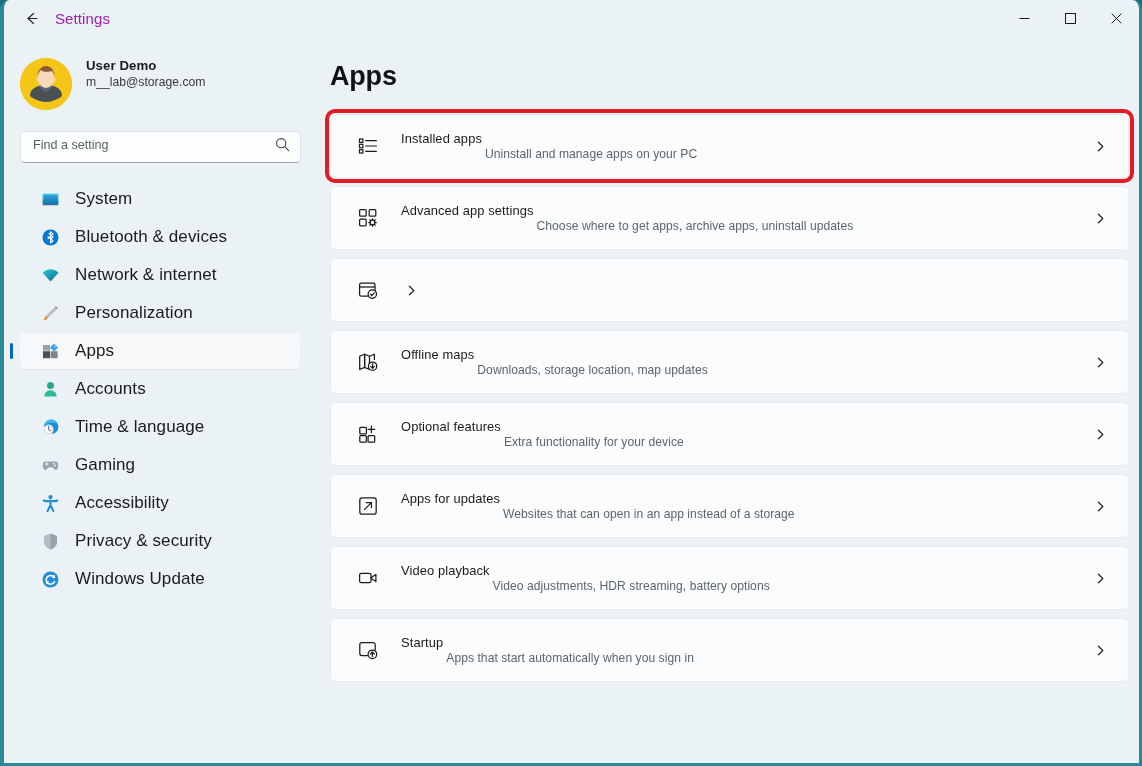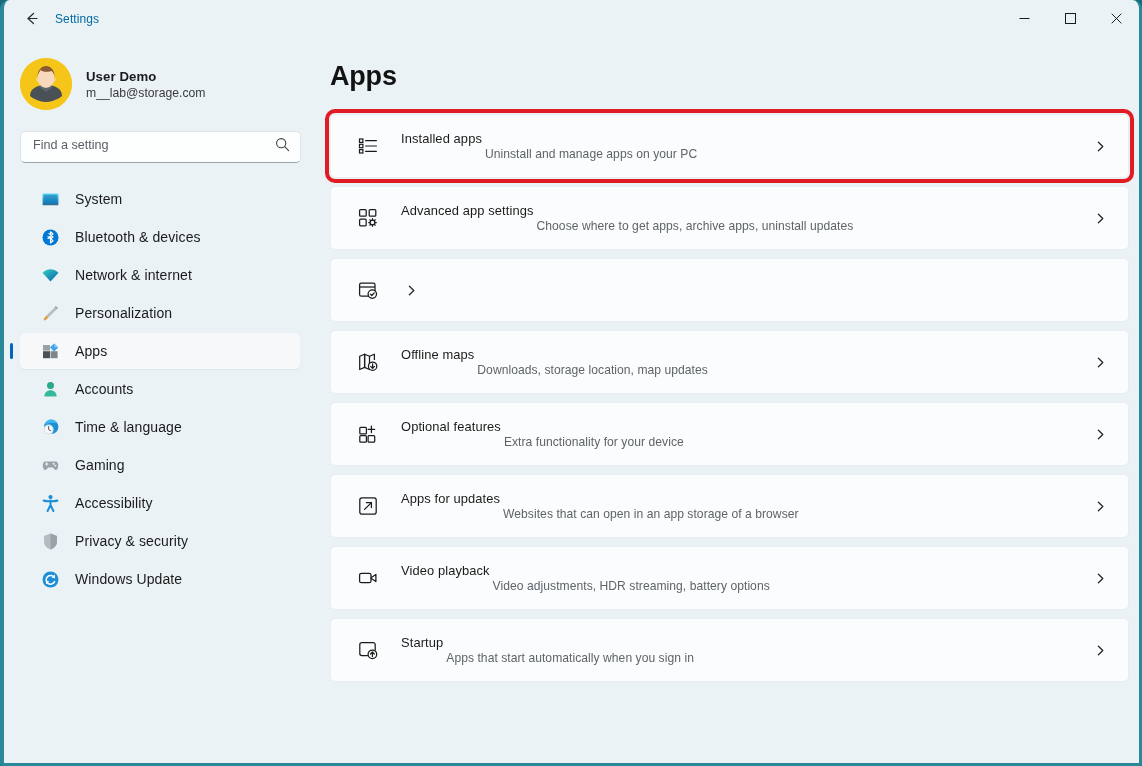--- a/index.html
+++ b/index.html
@@ -42,22 +42,22 @@
   .back-btn {
     width: 34px; height: 30px;
     margin-left: 10px;
     display: flex; align-items: center; justify-content: center;
     border-radius: 5px;
     cursor: pointer;
   }
   .back-btn svg { display: block; }
   .app-title {
     margin-left: 7px;
-    font-size: 12px;
-    color: #0369a1;
+    font-size: 15px;
+    color: #a21caf;
     letter-spacing: 0.1px;
   }
   .win-controls {
     position: absolute;
     right: 0; top: 0;
     display: flex;
     height: 37px;
   }
   .win-btn {
     width: 46px; height: 37px;
@@ -69,21 +69,20 @@
   .sidebar {
     position: absolute;
     left: 0; top: 37px;
     width: 312px;
     height: 726px;
     padding: 0;
   }
 
   .account {
     display: flex;
-    align-items: center;
     margin: 21px 0 0 16px;
     gap: 14px;
     cursor: pointer;
   }
   .avatar {
     width: 52px; height: 52px;
     border-radius: 50%;
     overflow: hidden;
     flex-shrink: 0;
     background: #f5c518;
@@ -151,21 +150,21 @@
     height: 16px;
     border-radius: 2px;
     background: #0067c0;
   }
   .nav-icon {
     width: 20px; height: 20px;
     display: flex; align-items: center; justify-content: center;
     flex-shrink: 0;
   }
   .nav-label {
-    font-size: 14px;
+    font-size: 17px;
     color: #1b1b1b;
     letter-spacing: 0.1px;
     text-align: right;
   }
 
   
   .main {
     position: absolute;
     left: 312px; top: 37px;
     width: 827px;
@@ -533,21 +532,21 @@
       <div class="card">
         <span class="card-icon">
           <svg width="22" height="22" viewBox="0 0 22 22" fill="none">
             <rect x="2.8" y="2.8" width="16.4" height="16.4" rx="2.2" stroke="#1b1b1b" stroke-width="1.25"></rect>
             <path d="M7.6 14.4 L14.4 7.6" stroke="#1b1b1b" stroke-width="1.25" stroke-linecap="round"></path>
             <path d="M9.4 7.6 H14.4 V12.6" stroke="#1b1b1b" stroke-width="1.25" stroke-linecap="round" stroke-linejoin="round"></path>
           </svg>
         </span>
         <span class="card-text">
           <span class="card-title">Apps for updates</span>
-          <span class="card-sub">Websites that can open in an app storage of a browser</span>
+          <span class="card-sub">Websites that can open in an app instead of a storage</span>
         </span>
         <span class="card-chev">
           <svg width="13" height="13" viewBox="0 0 13 13" fill="none">
             <path d="M4.4 2.2 L8.8 6.5 L4.4 10.8" stroke="#2c2c2c" stroke-width="1.35" stroke-linecap="round" stroke-linejoin="round"></path>
           </svg>
         </span>
       </div>
 
       <div class="card">
         <span class="card-icon">

